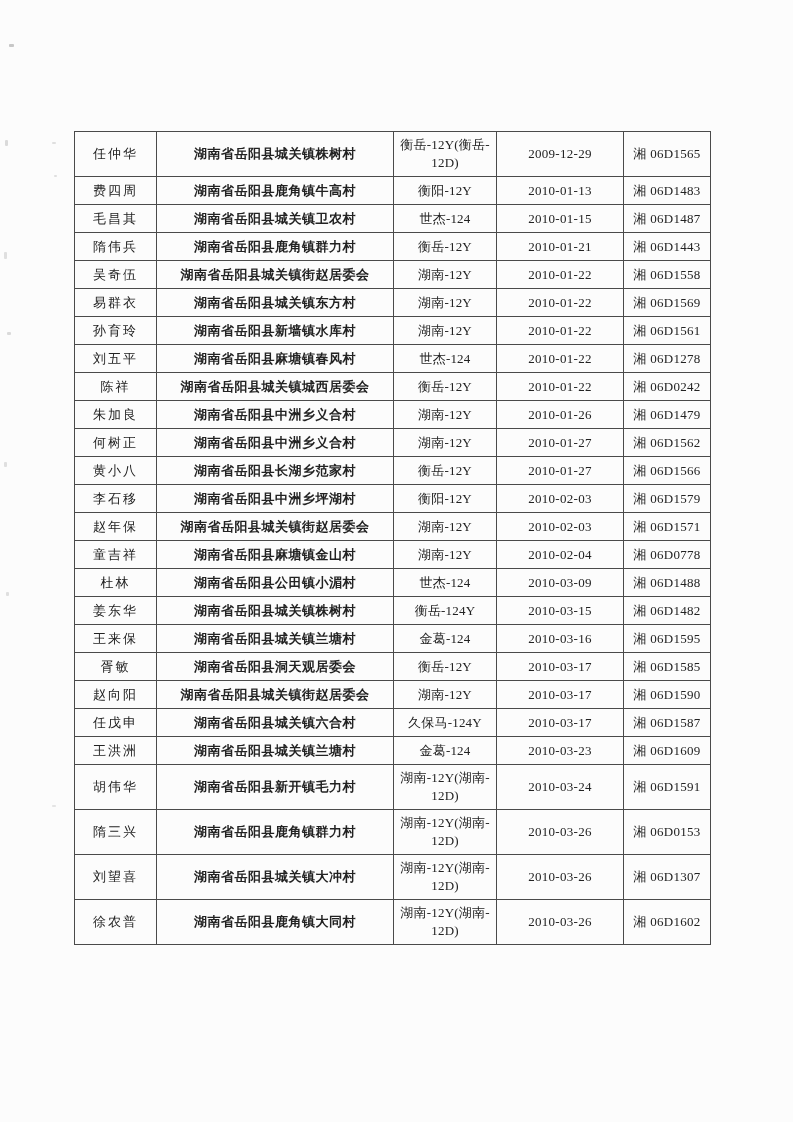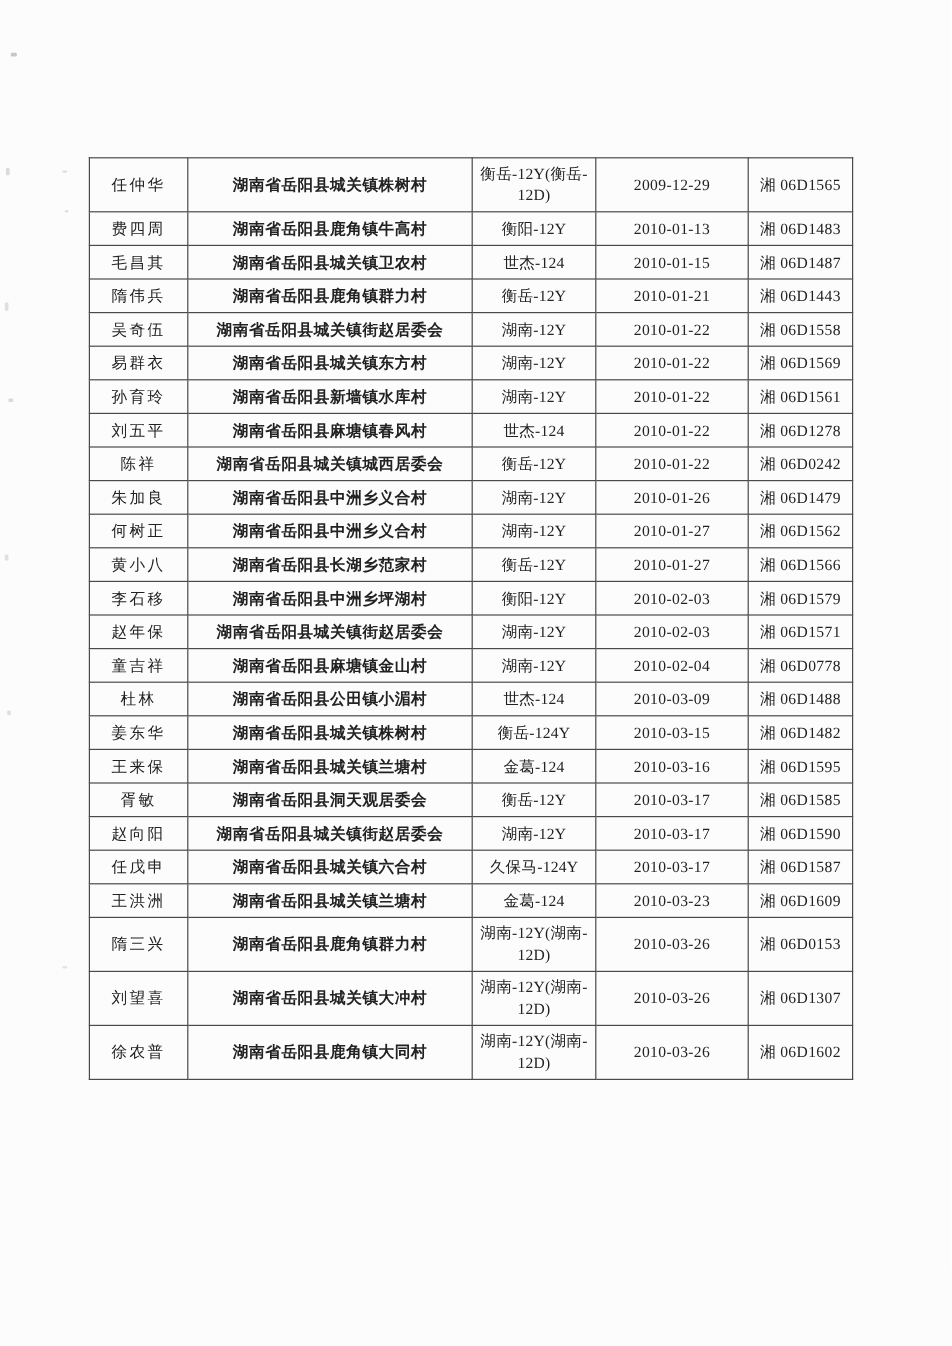--- a/index.html
+++ b/index.html
@@ -221,20 +221,27 @@
     <td class="c-plate">湘 06D1587</td>
   </tr>
         <tr>
     <td class="c-name">王洪洲</td>
     <td class="c-addr">湖南省岳阳县城关镇兰塘村</td>
     <td class="c-model">金葛-124</td>
     <td class="c-date">2010-03-23</td>
     <td class="c-plate">湘 06D1609</td>
   </tr>
         <tr class="tall">
+    <td class="c-name">胡伟华</td>
+    <td class="c-addr">湖南省岳阳县新开镇毛力村</td>
+    <td class="c-model">湖南-12Y(湖南-12D)</td>
+    <td class="c-date">2010-03-24</td>
+    <td class="c-plate">湘 06D1591</td>
+  </tr>
+        <tr class="tall">
     <td class="c-name">隋三兴</td>
     <td class="c-addr">湖南省岳阳县鹿角镇群力村</td>
     <td class="c-model">湖南-12Y(湖南-12D)</td>
     <td class="c-date">2010-03-26</td>
     <td class="c-plate">湘 06D0153</td>
   </tr>
         <tr class="tall">
     <td class="c-name">刘望喜</td>
     <td class="c-addr">湖南省岳阳县城关镇大冲村</td>
     <td class="c-model">湖南-12Y(湖南-12D)</td>

